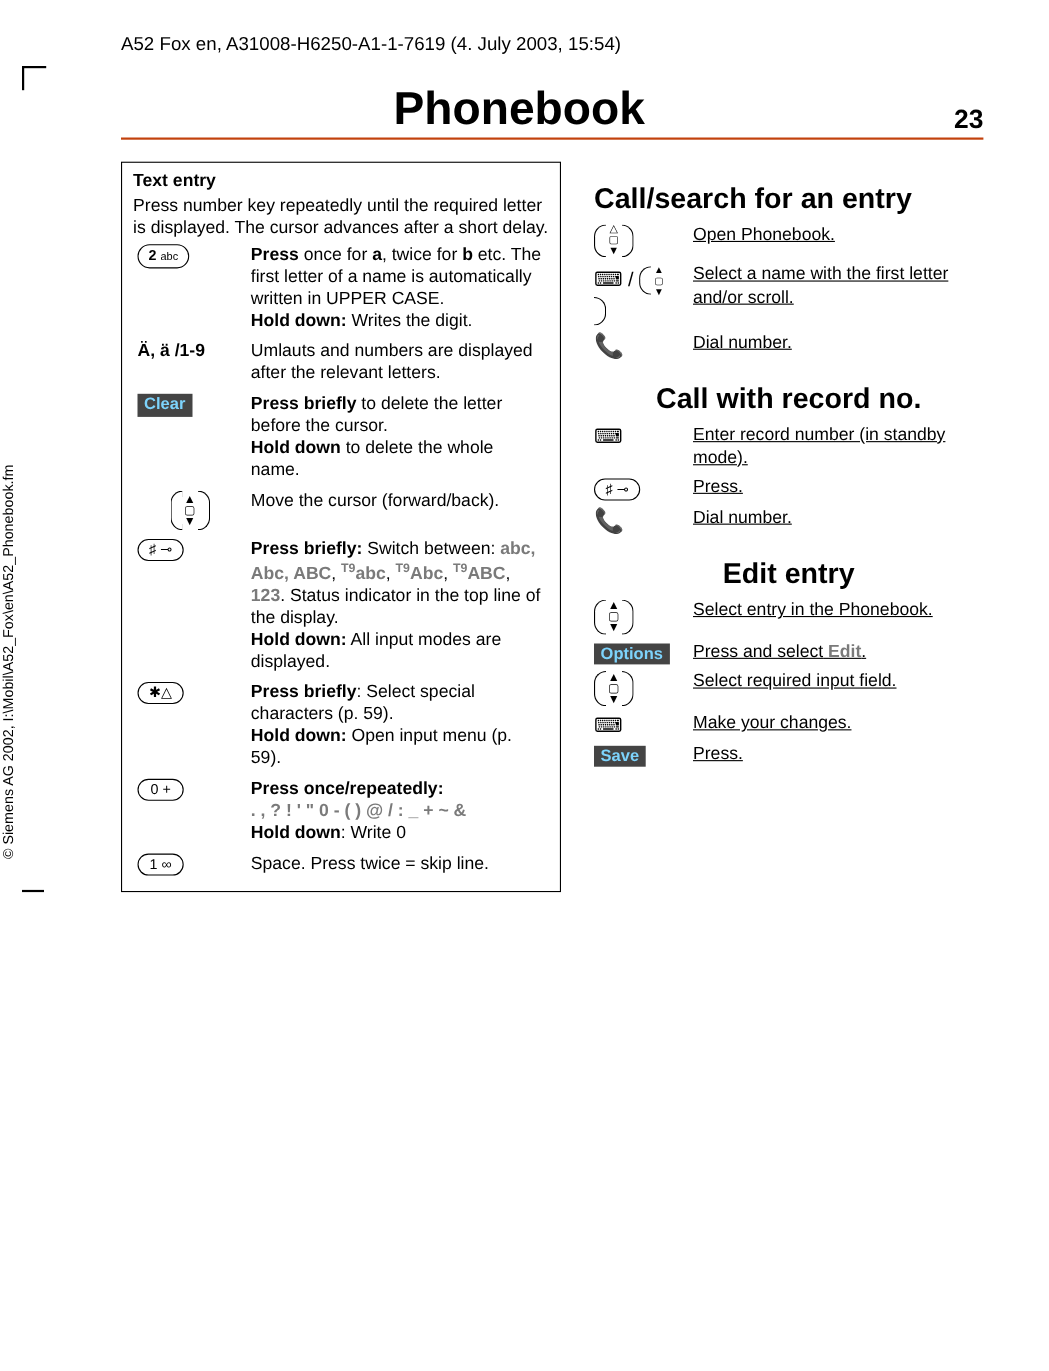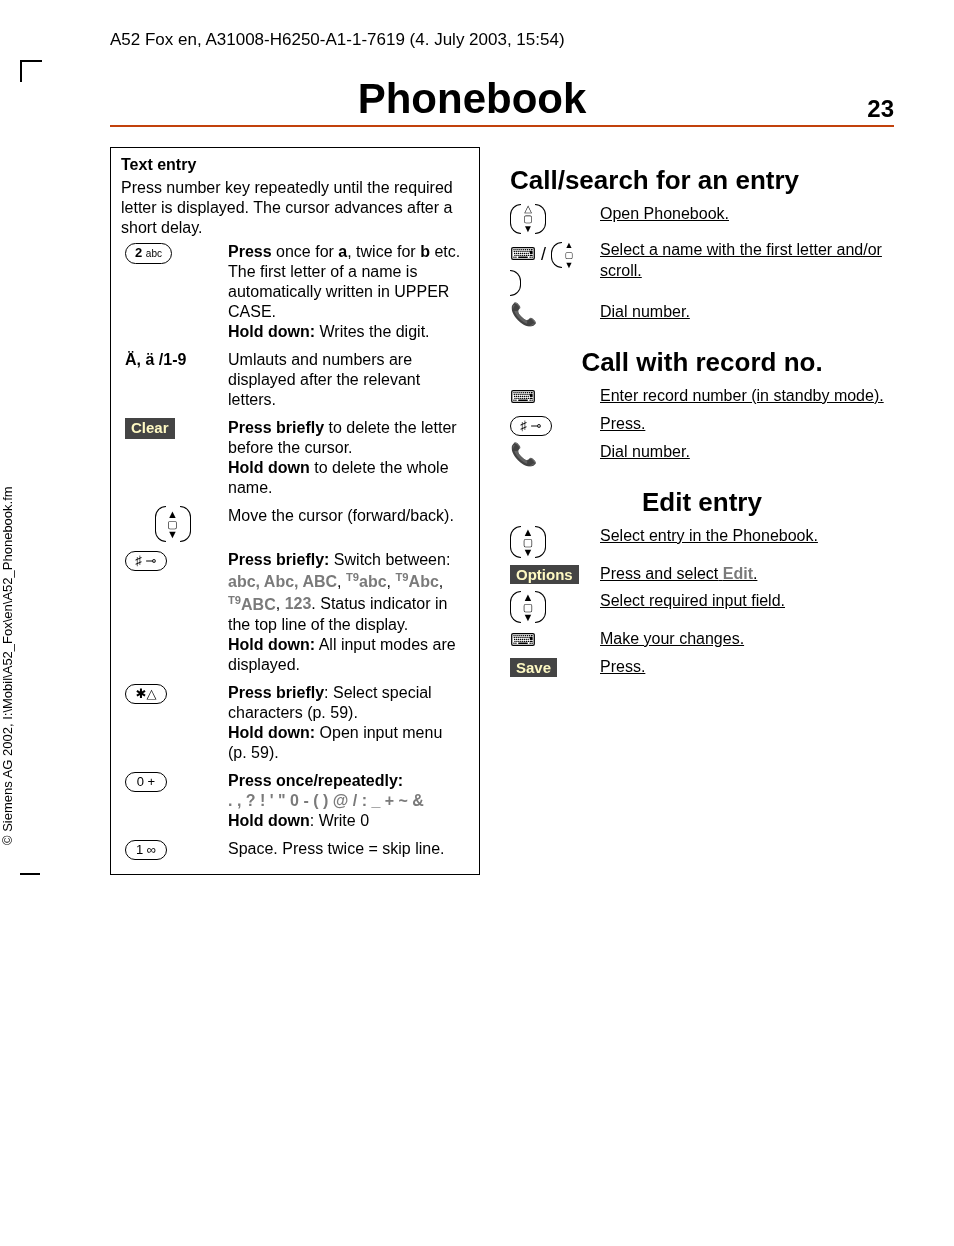--- a/index.html
+++ b/index.html
@@ -37,21 +37,21 @@
     font-size: 24px;
     font-weight: bold;
     width: 60px;
     text-align: right;
   }
   .cols {
     display: flex;
     gap: 30px;
     margin-left: 60px;
   }
-  .col-left { width: 370px; }
+  .col-left { width: 400px; }
   .col-right { flex: 1; margin-top: 19px; }
   .box {
     border: 1.5px solid #000;
     padding: 8px 10px 10px 10px;
   }
   .box-head { font-weight: bold; margin-bottom: 4px; }
   .box-intro { margin-bottom: 0; line-height: 1.25; }
   table.tbl { border-collapse: collapse; width: 100%; }
   table.tbl td { vertical-align: top; padding: 4px 4px; line-height: 1.25; }
   table.tbl td.keycol { width: 95px; }
@@ -61,21 +61,21 @@
     border-radius: 14px;
     padding: 0px 9px;
     font-size: 13px;
     min-width: 22px;
     text-align: center;
     line-height: 18px;
   }
   .soft {
     display: inline-block;
     background: #444;
-    color: #fef9c3;
+    color: #7dd3fc;
     font-weight: bold;
     padding: 1px 6px;
     font-size: 15px;
   }
   .gray { color: #7a7a7a; }
   .h2 { font-size: 26px; font-weight: bold; margin: 0 0 8px 0; line-height: 1.15;}
   .h2b { font-size: 26px; font-weight: bold; margin: 20px 0 8px 0; line-height: 1.15; text-align: center;}
   .step { display: flex; gap: 18px; align-items: flex-start; margin: 6px 0; }
   .step .ic { width: 72px; text-align: left; font-size: 18px; }
   .step .tx { flex: 1; line-height: 1.3; text-decoration: underline; }

